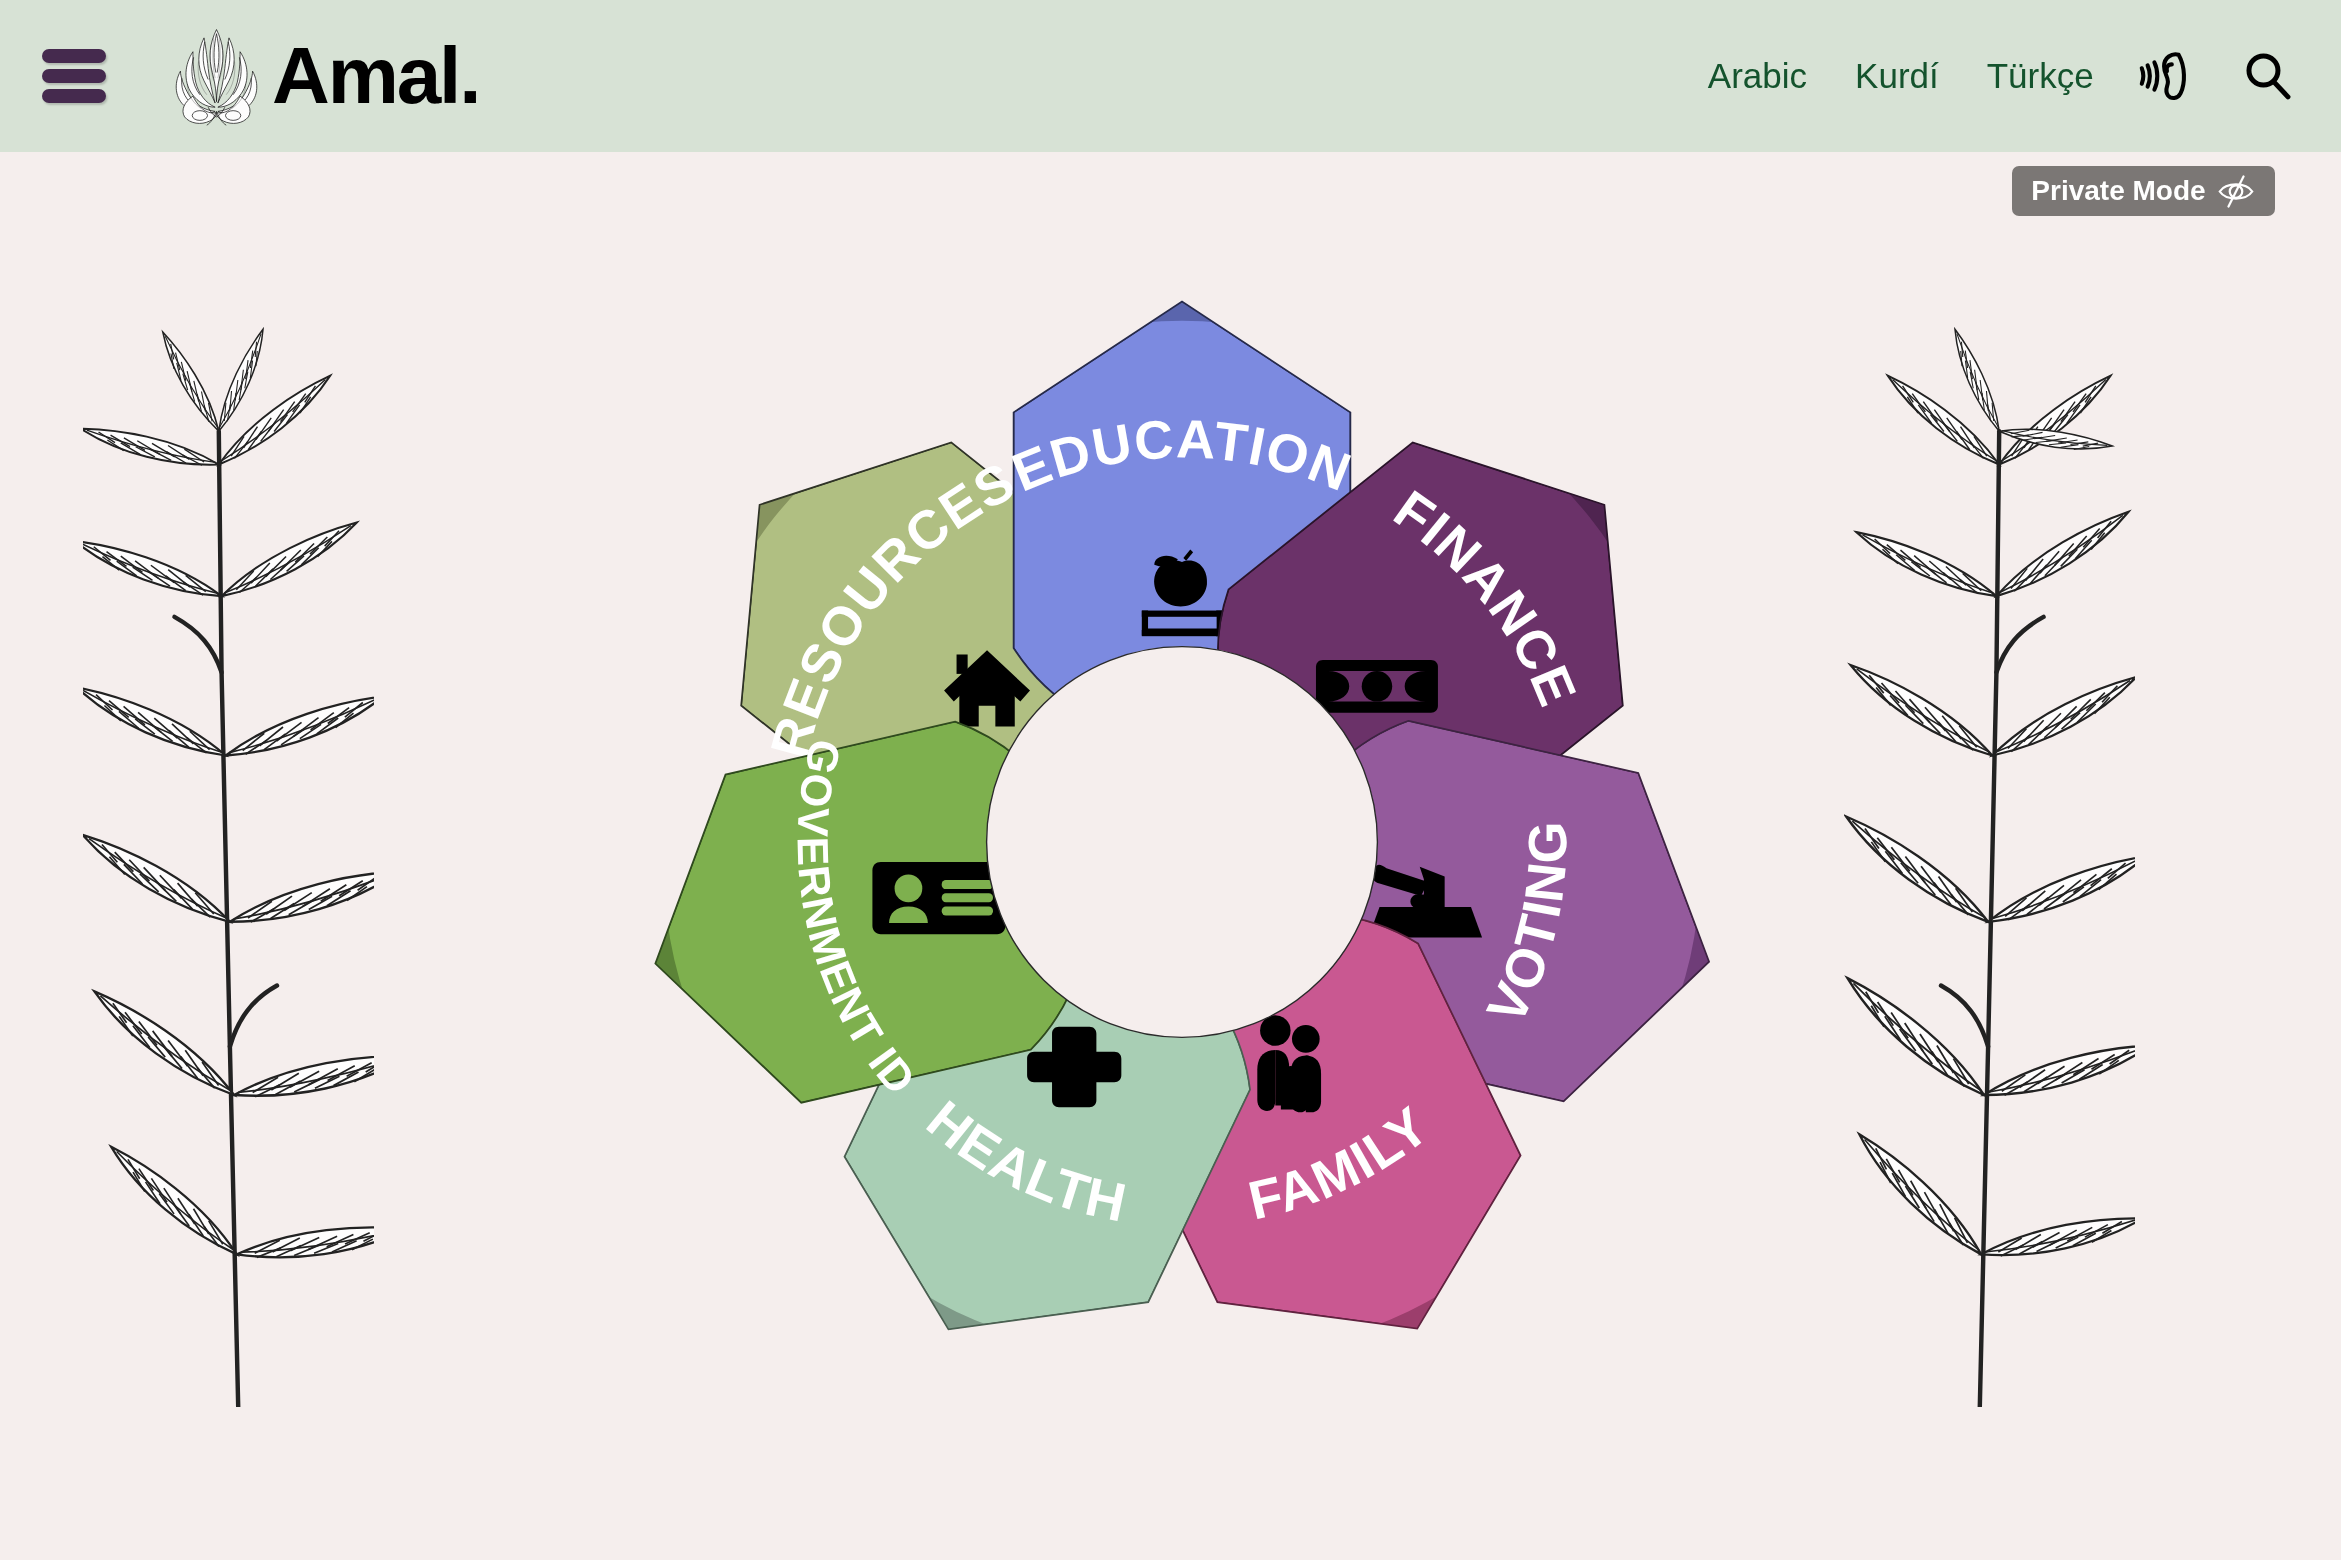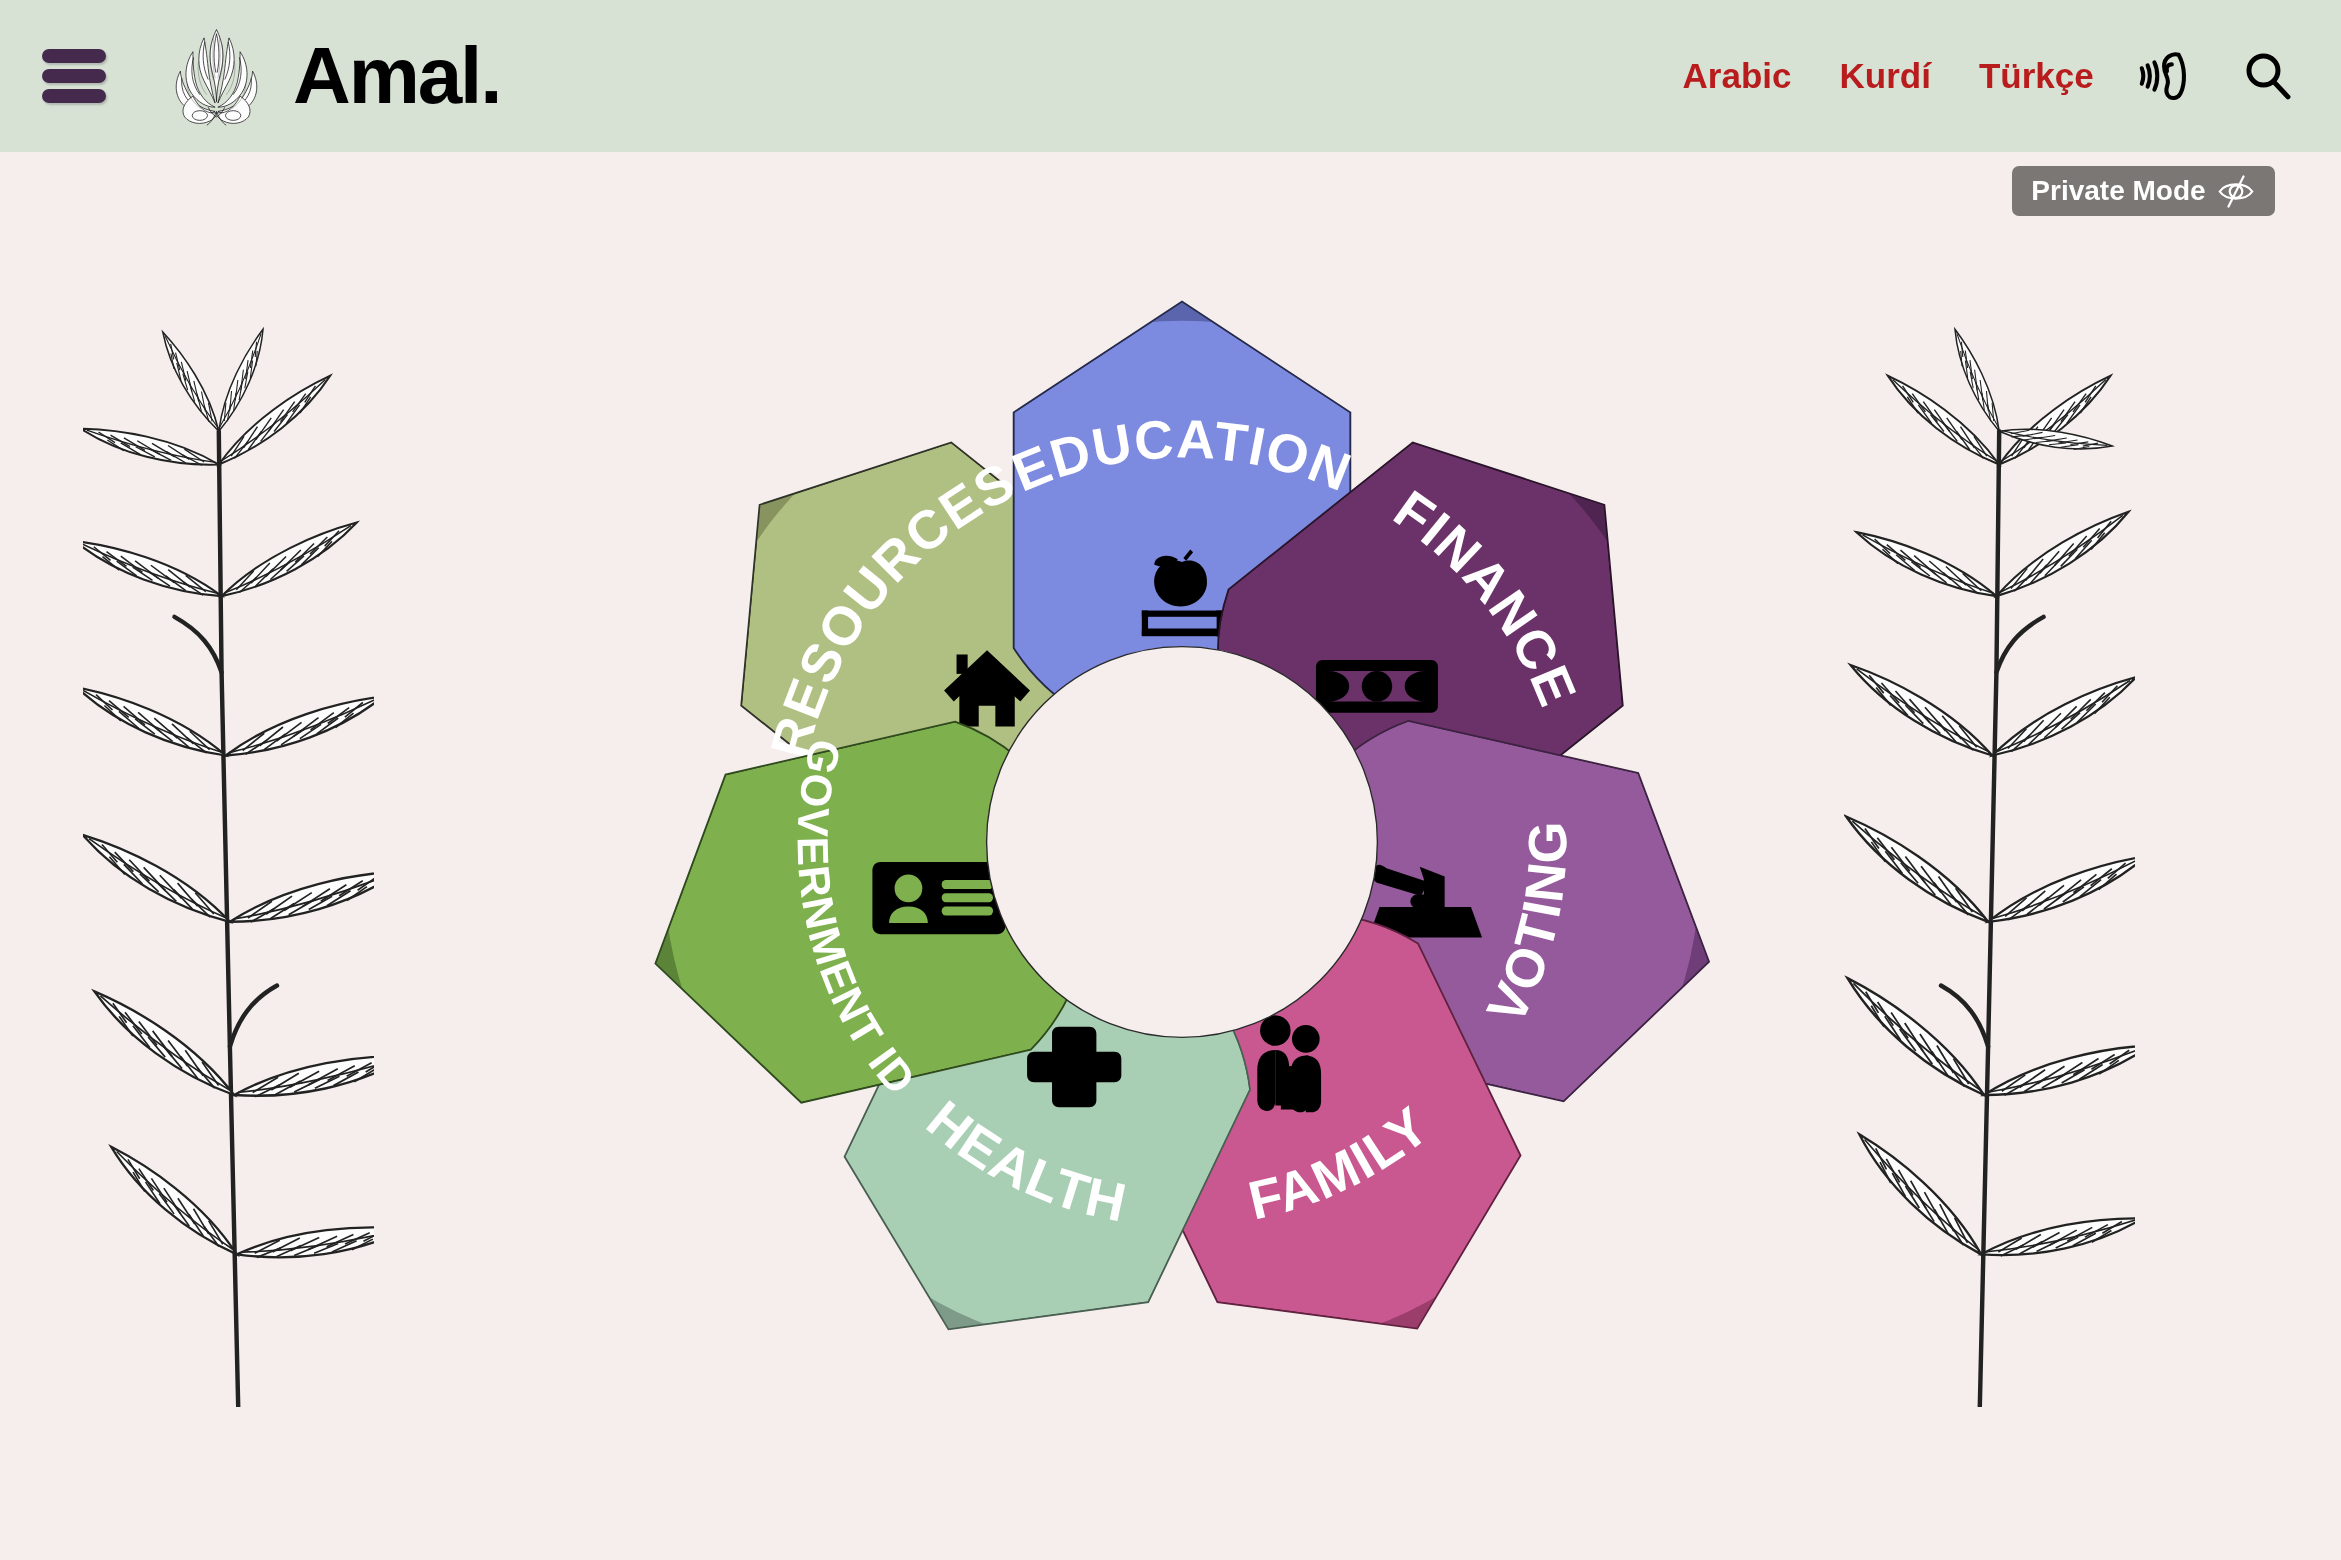--- a/index.html
+++ b/index.html
@@ -21,28 +21,28 @@
     cursor:pointer; background:none; border:none;
   }
   #menu-button span{
     display:block; width:64px; height:14px; border-radius:7px;
     background:#452a4e; box-shadow:1.4px 2.1px 2.1px rgba(0,0,0,.18);
   }
   #brand{ display:flex; align-items:center; margin-left:55px; }
   #lotus-logo{ width:111px; height:104px; display:block; }
   #brand-title{
     font-size:80px; font-weight:700; letter-spacing:-2.1px;
-    color:#000; margin-left:21px; line-height:.9;
+    color:#000; line-height:.9;
   }
   #header-right{
     margin-left:auto; margin-right:38px;
     display:flex; align-items:center; gap:0px;
   }
   .lang-link{
-    font-size:35px; font-weight:700; color:#b91c1c;
+    font-size:35px; font-weight:400; color:#14532d;
     text-decoration:none; padding:0 24px; cursor:pointer; white-space:nowrap;
   }
   .hdr-icon{ display:flex; align-items:center; justify-content:center; cursor:pointer; }
   #accessibility-icon{ margin-left:17.3px; }
   #search-icon{ margin-left:42px; margin-right:7px; }
 
   
   #action-bar{
     position:absolute; top:166px; right:66px;
     display:flex; gap:15.2px; align-items:center;

